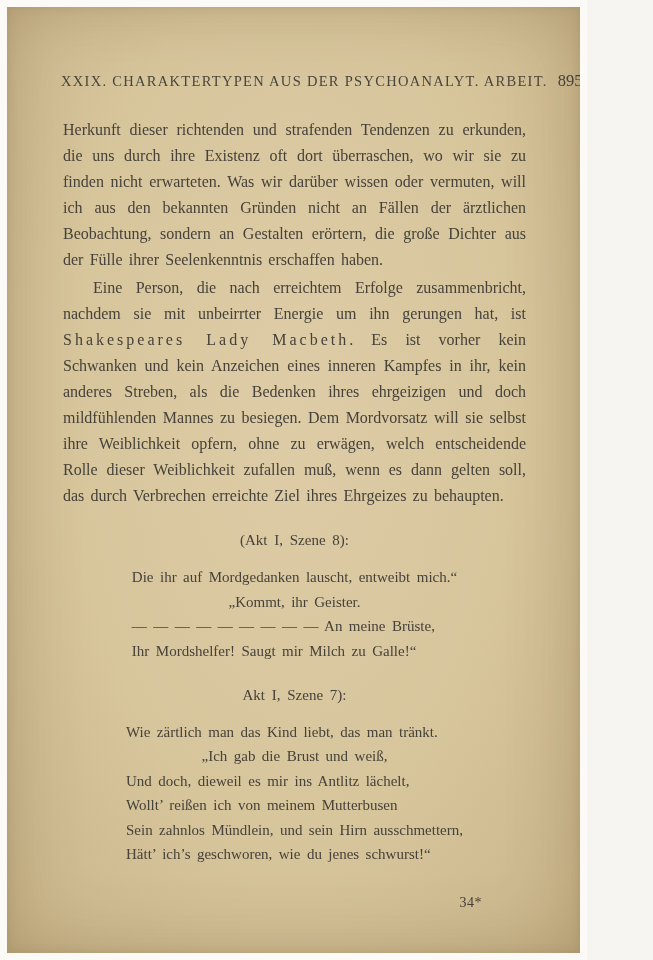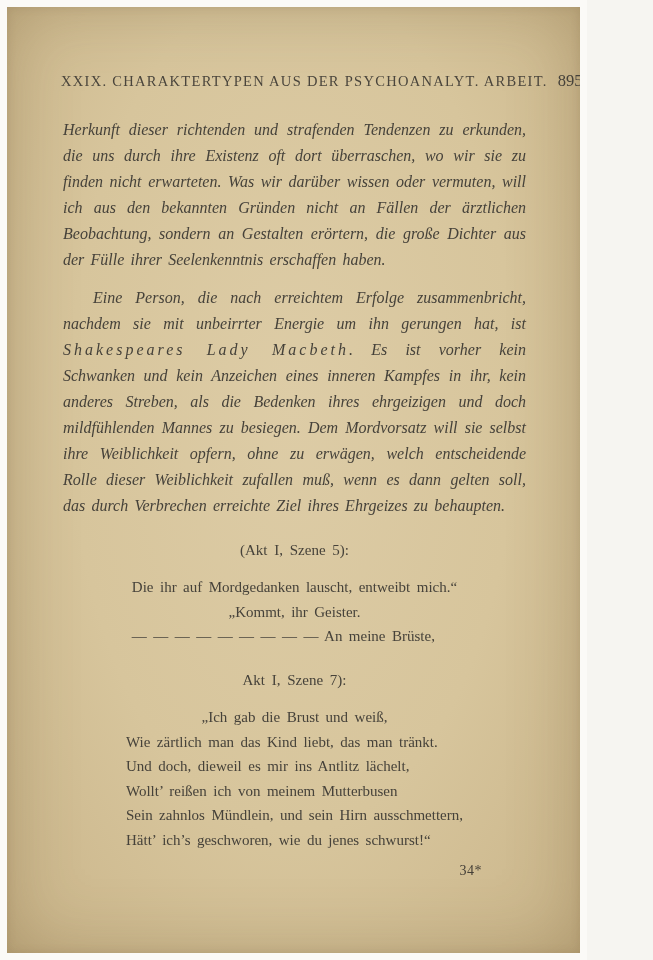--- a/index.html
+++ b/index.html
@@ -43,23 +43,22 @@
     margin-left: 10px;
     color: #45413a;
   }
   .page-body {
     margin: 26px 54px 0 56px;
     font-size: 16px;
     line-height: 26px;
     word-spacing: 0.14em;
   }
   p.para {
-    margin: 12px 0 2px 0;
+    margin: 2px 0 2px 0;
     text-align: justify;
-    font-style: italic;
   }
   p.para.indent { text-indent: 30px; }
   .spaced { letter-spacing: 3px; }
   .scene-heading {
     text-align: center;
     font-size: 15px;
     margin: 18px 0 12px 0;
     word-spacing: 0.2em;
   }
   .verse {
@@ -72,21 +71,21 @@
     font-size: 15px;
     line-height: 24.5px;
     word-spacing: 0.18em;
   }
   .vline { white-space: nowrap; }
   .vline.vfirst { text-align: center; }
   .closing-para { margin-top: 16px; }
   .footer-mark {
     position: absolute;
     right: 98px;
-    bottom: 74px;
+    bottom: 42px;
     font-size: 14px;
     letter-spacing: 0.5px;
     color: #443f37;
   }
 </style>
 </head>
 <body>
 
 <div class="scan">
   <div class="paper">
@@ -97,36 +96,37 @@
     </header>
 
     <main class="page-body">
 
       <p class="para">
         <span>Herkunft dieser richtenden und strafenden Tendenzen zu erkunden, die uns durch ihre Existenz oft dort überraschen, wo wir sie zu finden nicht erwarteten. Was wir darüber wissen oder vermuten, will ich aus den bekannten Gründen nicht an Fällen der ärztlichen Beobachtung, sondern an Gestalten erörtern, die große Dichter aus der Fülle ihrer Seelenkenntnis erschaffen haben.</span>
       </p>
 
       <p class="para indent"><span>Eine Person, die nach erreichtem Erfolge zusammenbricht, nachdem sie mit unbeirrter Energie um ihn gerungen hat, ist </span><span class="spaced">Shakespeares Lady Macbeth</span><span>. Es ist vorher kein Schwanken und kein Anzeichen eines inneren Kampfes in ihr, kein anderes Streben, als die Bedenken ihres ehrgeizigen und doch mildfühlenden Mannes zu besiegen. Dem Mordvorsatz will sie selbst ihre Weiblichkeit opfern, ohne zu erwägen, welch entscheidende Rolle dieser Weiblichkeit zufallen muß, wenn es dann gelten soll, das durch Verbrechen erreichte Ziel ihres Ehrgeizes zu behaupten.</span></p>
 
-      <div class="scene-heading">(Akt I, Szene 5):</div>
+      <div class="scene-heading">(Akt I, Szene 8):</div>
 
       <div class="verse">
         <div class="verse-inner">
           <div class="vline">Die ihr auf Mordgedanken lauscht, entweibt mich.“</div>
           <div class="vline vfirst">„Kommt, ihr Geister.</div>
           <div class="vline">— — — — — — — — — An meine Brüste,</div>
+          <div class="vline">Ihr Mordshelfer!  Saugt mir Milch zu Galle!“</div>
         </div>
       </div>
 
       <div class="scene-heading">Akt I, Szene 7):</div>
 
       <div class="verse">
         <div class="verse-inner">
+          <div class="vline">Wie zärtlich man das Kind liebt, das man tränkt.</div>
           <div class="vline vfirst">„Ich gab die Brust und weiß,</div>
-          <div class="vline">Wie zärtlich man das Kind liebt, das man tränkt.</div>
           <div class="vline">Und doch, dieweil es mir ins Antlitz lächelt,</div>
           <div class="vline">Wollt’ reißen ich von meinem Mutterbusen</div>
           <div class="vline">Sein zahnlos Mündlein, und sein Hirn ausschmettern,</div>
           <div class="vline">Hätt’ ich’s geschworen, wie du jenes schwurst!“</div>
         </div>
       </div>
 
 
     </main>
 

